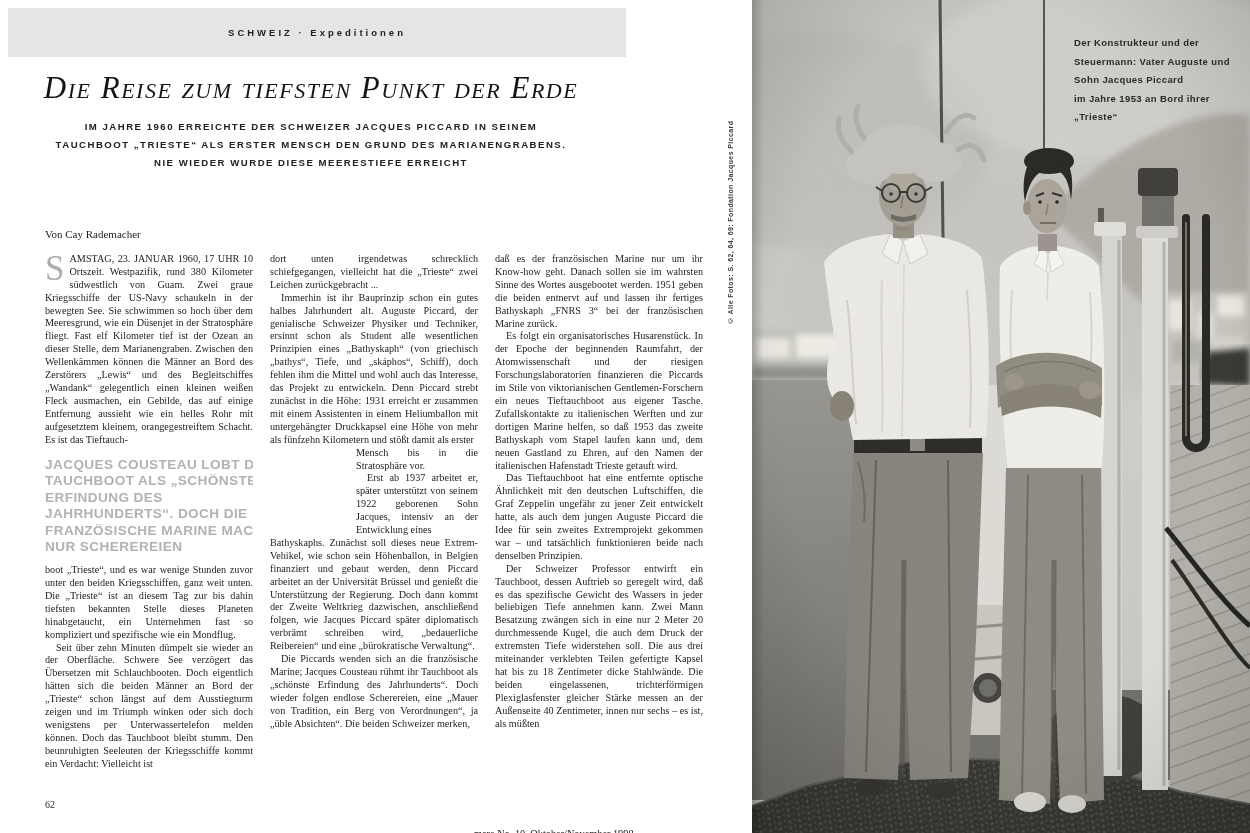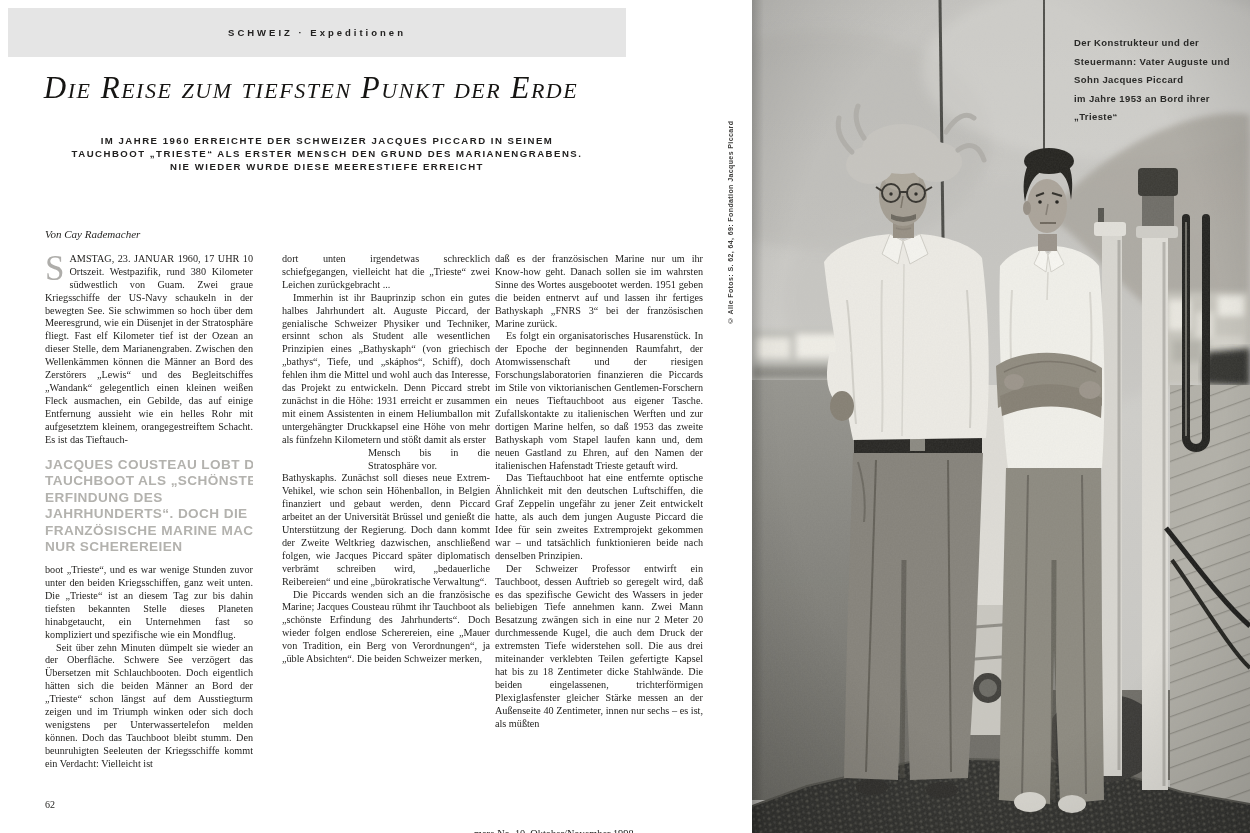--- a/index.html
+++ b/index.html
@@ -6,30 +6,30 @@
   .stage{position:relative;width:1250px;height:833px;background:#ffffff;overflow:hidden;
          font-family:"Liberation Serif",serif;color:#1e1d1b;}
   
   .kicker-bar{position:absolute;left:8px;top:8px;width:618px;height:49px;background:#e5e5e5;
               display:flex;align-items:center;justify-content:center;}
   .kicker-bar span{font-family:"Liberation Sans",sans-serif;font-weight:bold;font-size:9.5px;
                    letter-spacing:3px;color:#222120;}
   .title{position:absolute;left:20px;top:70px;width:582px;margin:0;text-align:center;
          font-family:"Liberation Serif",serif;font-weight:normal;font-variant:small-caps;
          font-size:31px;letter-spacing:1.5px;color:#161513;font-style:italic;}
-  .subtitle{position:absolute;left:12px;top:118px;width:598px;margin:16px;text-align:center;
+  .subtitle{position:absolute;left:12px;top:118px;width:598px;margin:0;text-align:center;
             font-family:"Liberation Sans",sans-serif;font-weight:bold;font-size:9.6px;
-            line-height:13px;letter-spacing:1.5px;color:#222120;white-space:pre-line;}
+            line-height:18px;letter-spacing:1.5px;color:#222120;white-space:pre-line;}
   .col{position:absolute;top:253px;width:208px;height:545px;overflow:hidden;
        font-size:10.2px;line-height:12.9px;}
   .col p{margin:0;text-align:justify;hyphens:auto;}
   .col1{left:45px;top:228px;height:570px;}
-  .col2{left:270px;margin-left:12px;}
+  .col2{left:270px;}
   .col3{left:495px;}
-  .byline{font-style:italic;font-size:11px;margin:0 0 12px 0 !important;text-align:left !important;}
+  .byline{font-size:11px;margin:0 0 12px 0 !important;text-align:left !important;}
   .dropcap{float:left;font-size:35px;line-height:27px;padding:2px 5px 0 0;color:#aeadaa;}
   .indent{text-indent:11px;}
   .pullquote{margin:10px 0 8px 0;width:230px;font-family:"Liberation Sans",sans-serif;
              font-weight:bold;font-size:13.6px;line-height:16.6px;letter-spacing:0.4px;
              color:#b3b2ae;text-align:left;}
   .wrapblock{margin-left:86px;}
   .pagenum{position:absolute;left:45px;top:799px;font-size:10px;}
   .magfooter{position:absolute;left:474px;top:800px;font-size:10.3px;margin-top:28px;}
   .credit{position:absolute;left:727px;top:24px;height:300px;
           font-family:"Liberation Sans",sans-serif;font-weight:bold;font-size:7px;
@@ -62,20 +62,21 @@
       <div class="pullquote">JACQUES COUSTEAU LOBT DAS TAUCHBOOT ALS „SCHÖNSTE ERFINDUNG DES JAHRHUNDERTS“. DOCH DIE FRANZÖSISCHE MARINE MACHT NUR SCHEREREIEN</div>
       <p>boot „Trieste“, und es war wenige Stunden zuvor unter den beiden Kriegsschiffen, ganz weit unten. Die „Trieste“ ist an diesem Tag zur bis dahin tiefsten bekannten Stelle dieses Planeten hinabgetaucht, ein Unternehmen fast so kompliziert und spezifische wie ein Mondflug.</p>
       <p class="indent">Seit über zehn Minuten dümpelt sie wieder an der Oberfläche. Schwere See verzögert das Übersetzen mit Schlauchbooten. Doch eigentlich hätten sich die beiden Männer an Bord der „Trieste“ schon längst auf dem Ausstiegturm zeigen und im Triumph winken oder sich doch wenigstens per Unterwassertelefon melden können. Doch das Tauchboot bleibt stumm. Den beunruhigten Seeleuten der Kriegsschiffe kommt ein Verdacht: Vielleicht ist</p>
     </div>
 
     <div class="col col2">
       <p>dort unten irgendetwas schrecklich schiefgegangen, vielleicht hat die „Trieste“ zwei Leichen zurückgebracht ...</p>
       <p class="indent">Immerhin ist ihr Bauprinzip schon ein gutes halbes Jahrhundert alt. Auguste Piccard, der genialische Schweizer Physiker und Techniker, ersinnt schon als Student alle wesentlichen Prinzipien eines „Bathyskaph“ (von griechisch „bathys“, Tiefe, und „skáphos“, Schiff), doch fehlen ihm die Mittel und wohl auch das Interesse, das Projekt zu entwickeln. Denn Piccard strebt zunächst in die Höhe: 1931 erreicht er zusammen mit einem Assistenten in einem Heliumballon mit untergehängter Druckkapsel eine Höhe von mehr als fünfzehn Kilometern und stößt damit als erster</p>
       <div class="wrapblock">
         <p>Mensch bis in die Stratosphäre vor.</p>
+        <p class="indent">Erst ab 1937 arbeitet er, später unterstützt von seinem 1922 geborenen Sohn Jacques, intensiv an der Entwicklung eines</p>
       </div>
       <p>Bathyskaphs. Zunächst soll dieses neue Extrem-Vehikel, wie schon sein Höhenballon, in Belgien finanziert und gebaut werden, denn Piccard arbeitet an der Universität Brüssel und genießt die Unterstützung der Regierung. Doch dann kommt der Zweite Weltkrieg dazwischen, anschließend folgen, wie Jacques Piccard später diplomatisch verbrämt schreiben wird, „bedauerliche Reibereien“ und eine „bürokratische Verwaltung“.</p>
       <p class="indent">Die Piccards wenden sich an die französische Marine; Jacques Cousteau rühmt ihr Tauchboot als „schönste Erfindung des Jahrhunderts“. Doch wieder folgen endlose Scherereien, eine „Mauer von Tradition, ein Berg von Verordnungen“, ja „üble Absichten“. Die beiden Schweizer merken,</p>
     </div>
 
     <div class="col col3">
       <p>daß es der französischen Marine nur um ihr Know-how geht. Danach sollen sie im wahrsten Sinne des Wortes ausgebootet werden. 1951 geben die beiden entnervt auf und lassen ihr fertiges Bathyskaph „FNRS 3“ bei der französischen Marine zurück.</p>
       <p class="indent">Es folgt ein organisatorisches Husarenstück. In der Epoche der beginnenden Raumfahrt, der Atomwissenschaft und der riesigen Forschungslaboratorien finanzieren die Piccards im Stile von viktorianischen Gentlemen-Forschern ein neues Tieftauchboot aus eigener Tasche. Zufallskontakte zu italienischen Werften und zur dortigen Marine helfen, so daß 1953 das zweite Bathyskaph vom Stapel laufen kann und, dem neuen Gastland zu Ehren, auf den Namen der italienischen Hafenstadt Trieste getauft wird.</p>
       <p class="indent">Das Tieftauchboot hat eine entfernte optische Ähnlichkeit mit den deutschen Luftschiffen, die Graf Zeppelin ungefähr zu jener Zeit entwickelt hatte, als auch dem jungen Auguste Piccard die Idee für sein zweites Extremprojekt gekommen war – und tatsächlich funktionieren beide nach denselben Prinzipien.</p>
       <p class="indent">Der Schweizer Professor entwirft ein Tauchboot, dessen Auftrieb so geregelt wird, daß es das spezifische Gewicht des Wassers in jeder beliebigen Tiefe annehmen kann. Zwei Mann Besatzung zwängen sich in eine nur 2 Meter 20 durchmessende Kugel, die auch dem Druck der extremsten Tiefe widerstehen soll. Die aus drei miteinander verklebten Teilen gefertigte Kapsel hat bis zu 18 Zentimeter dicke Stahlwände. Die beiden eingelassenen, trichterförmigen Plexiglasfenster gleicher Stärke messen an der Außenseite 40 Zentimeter, innen nur sechs – es ist, als müßten</p>

